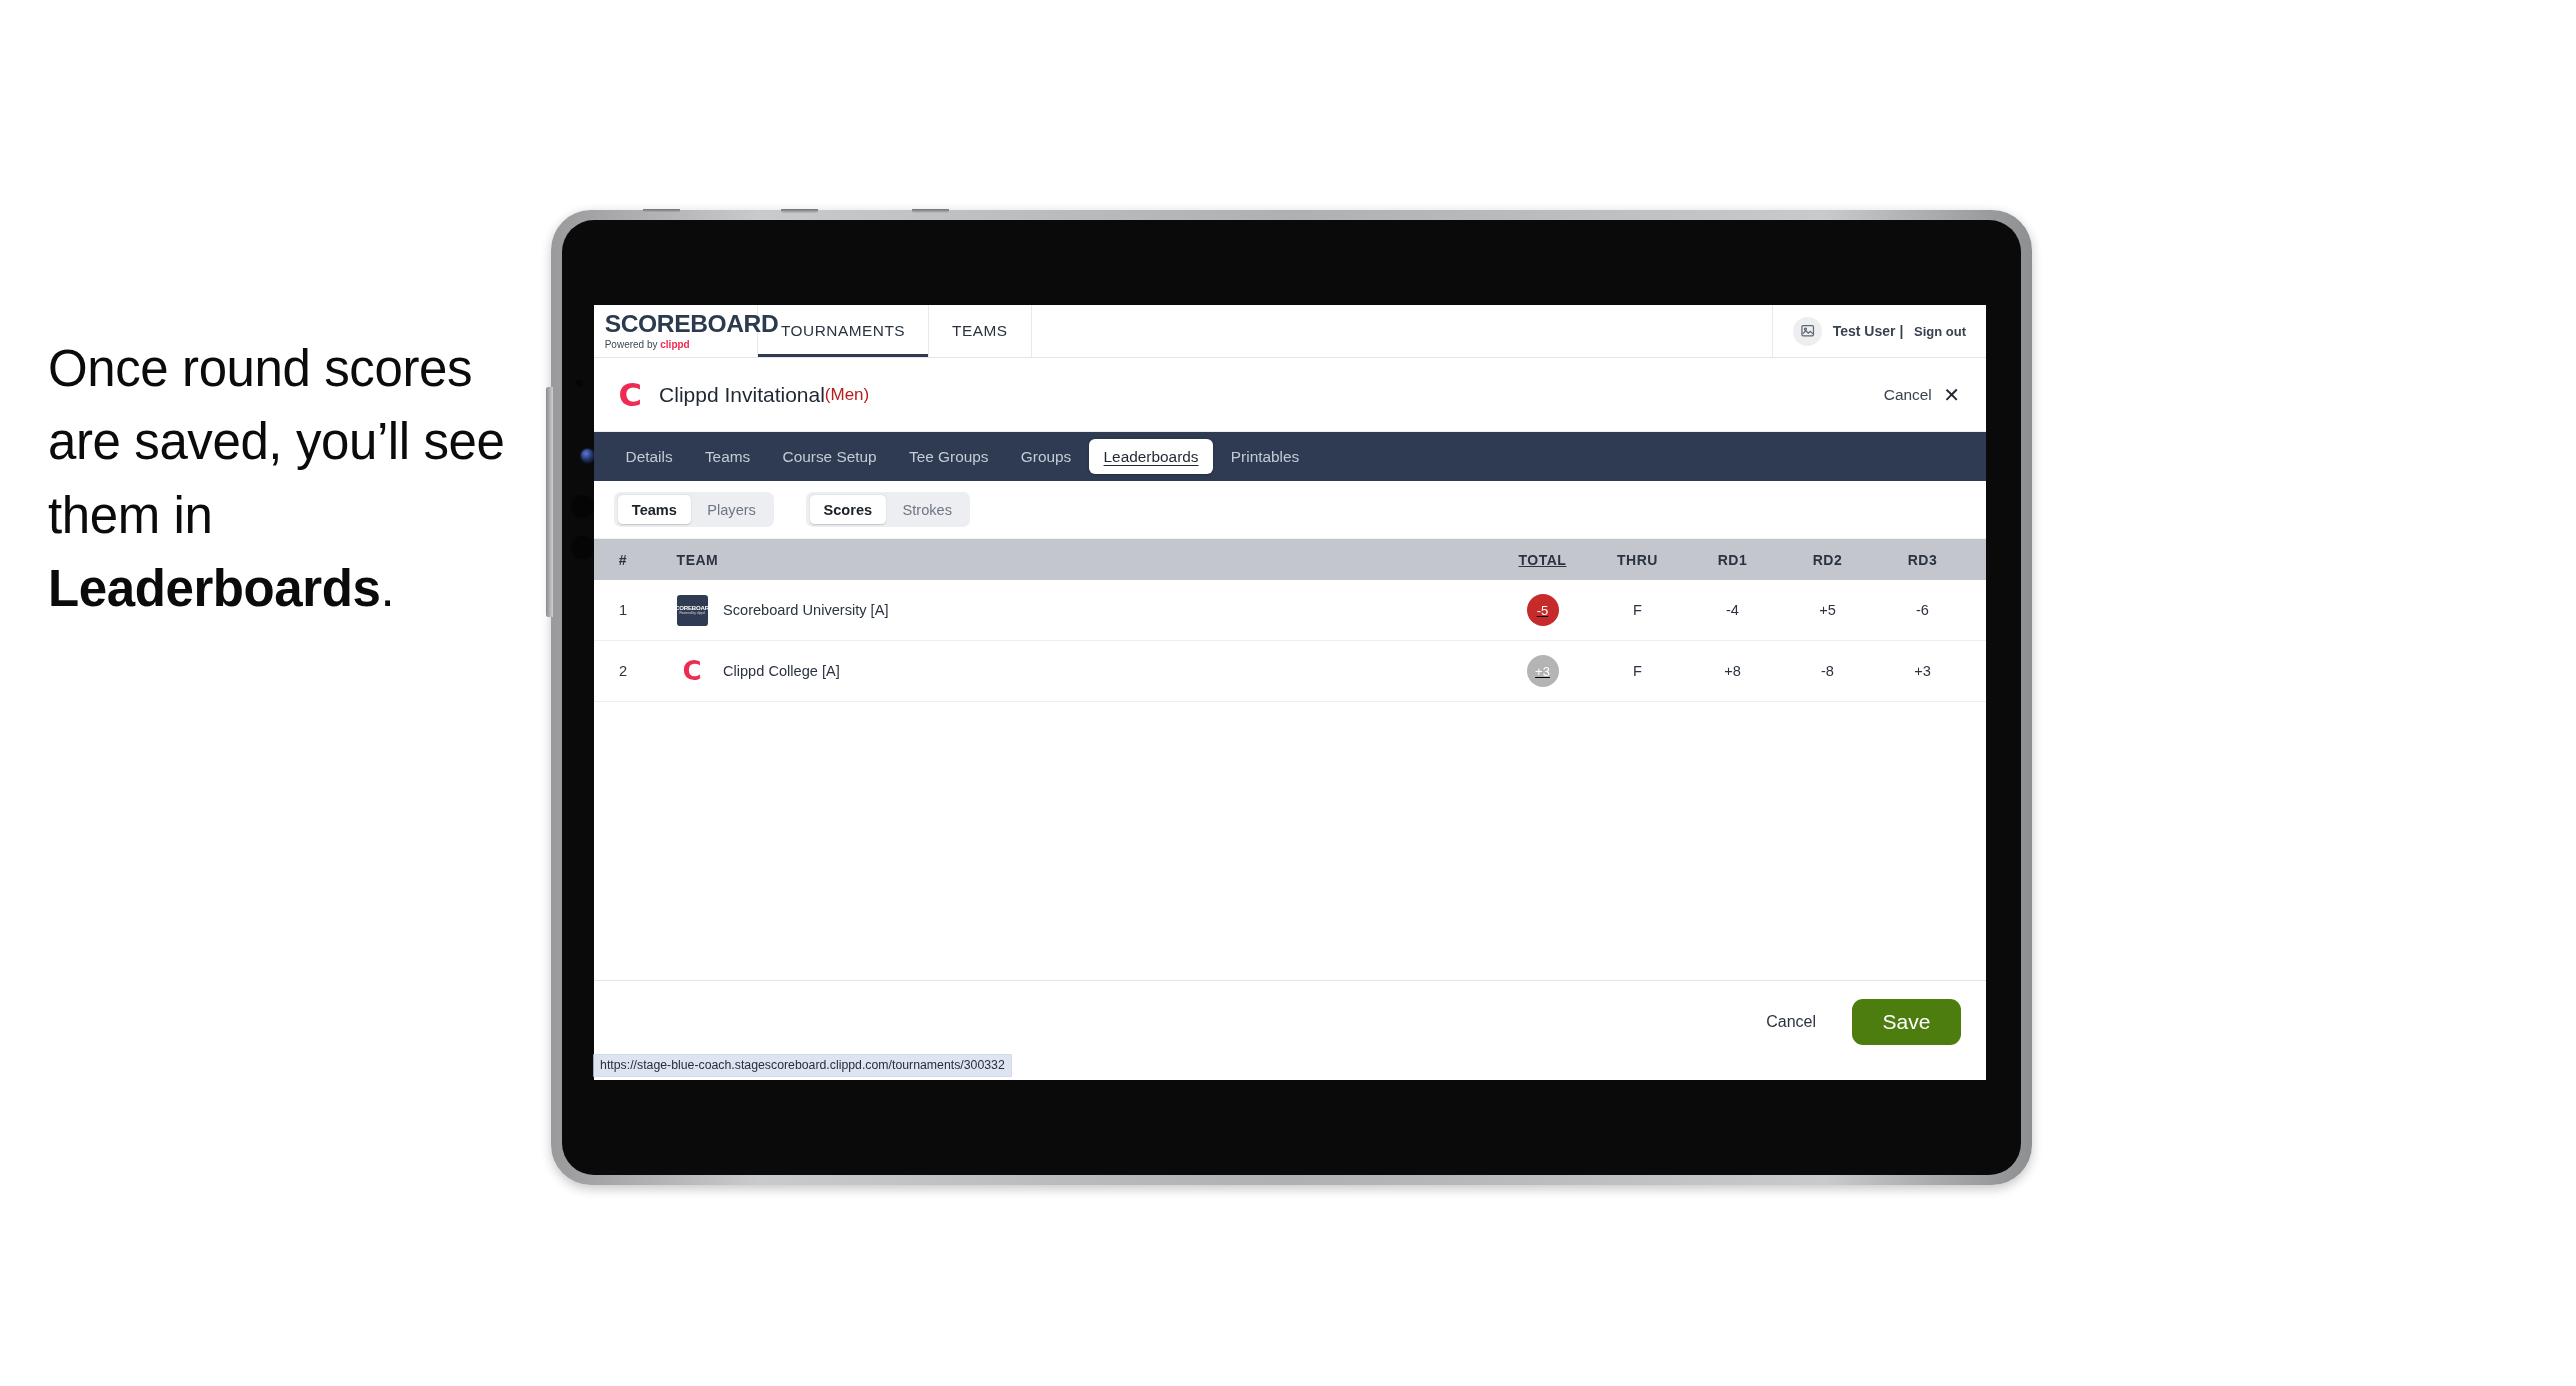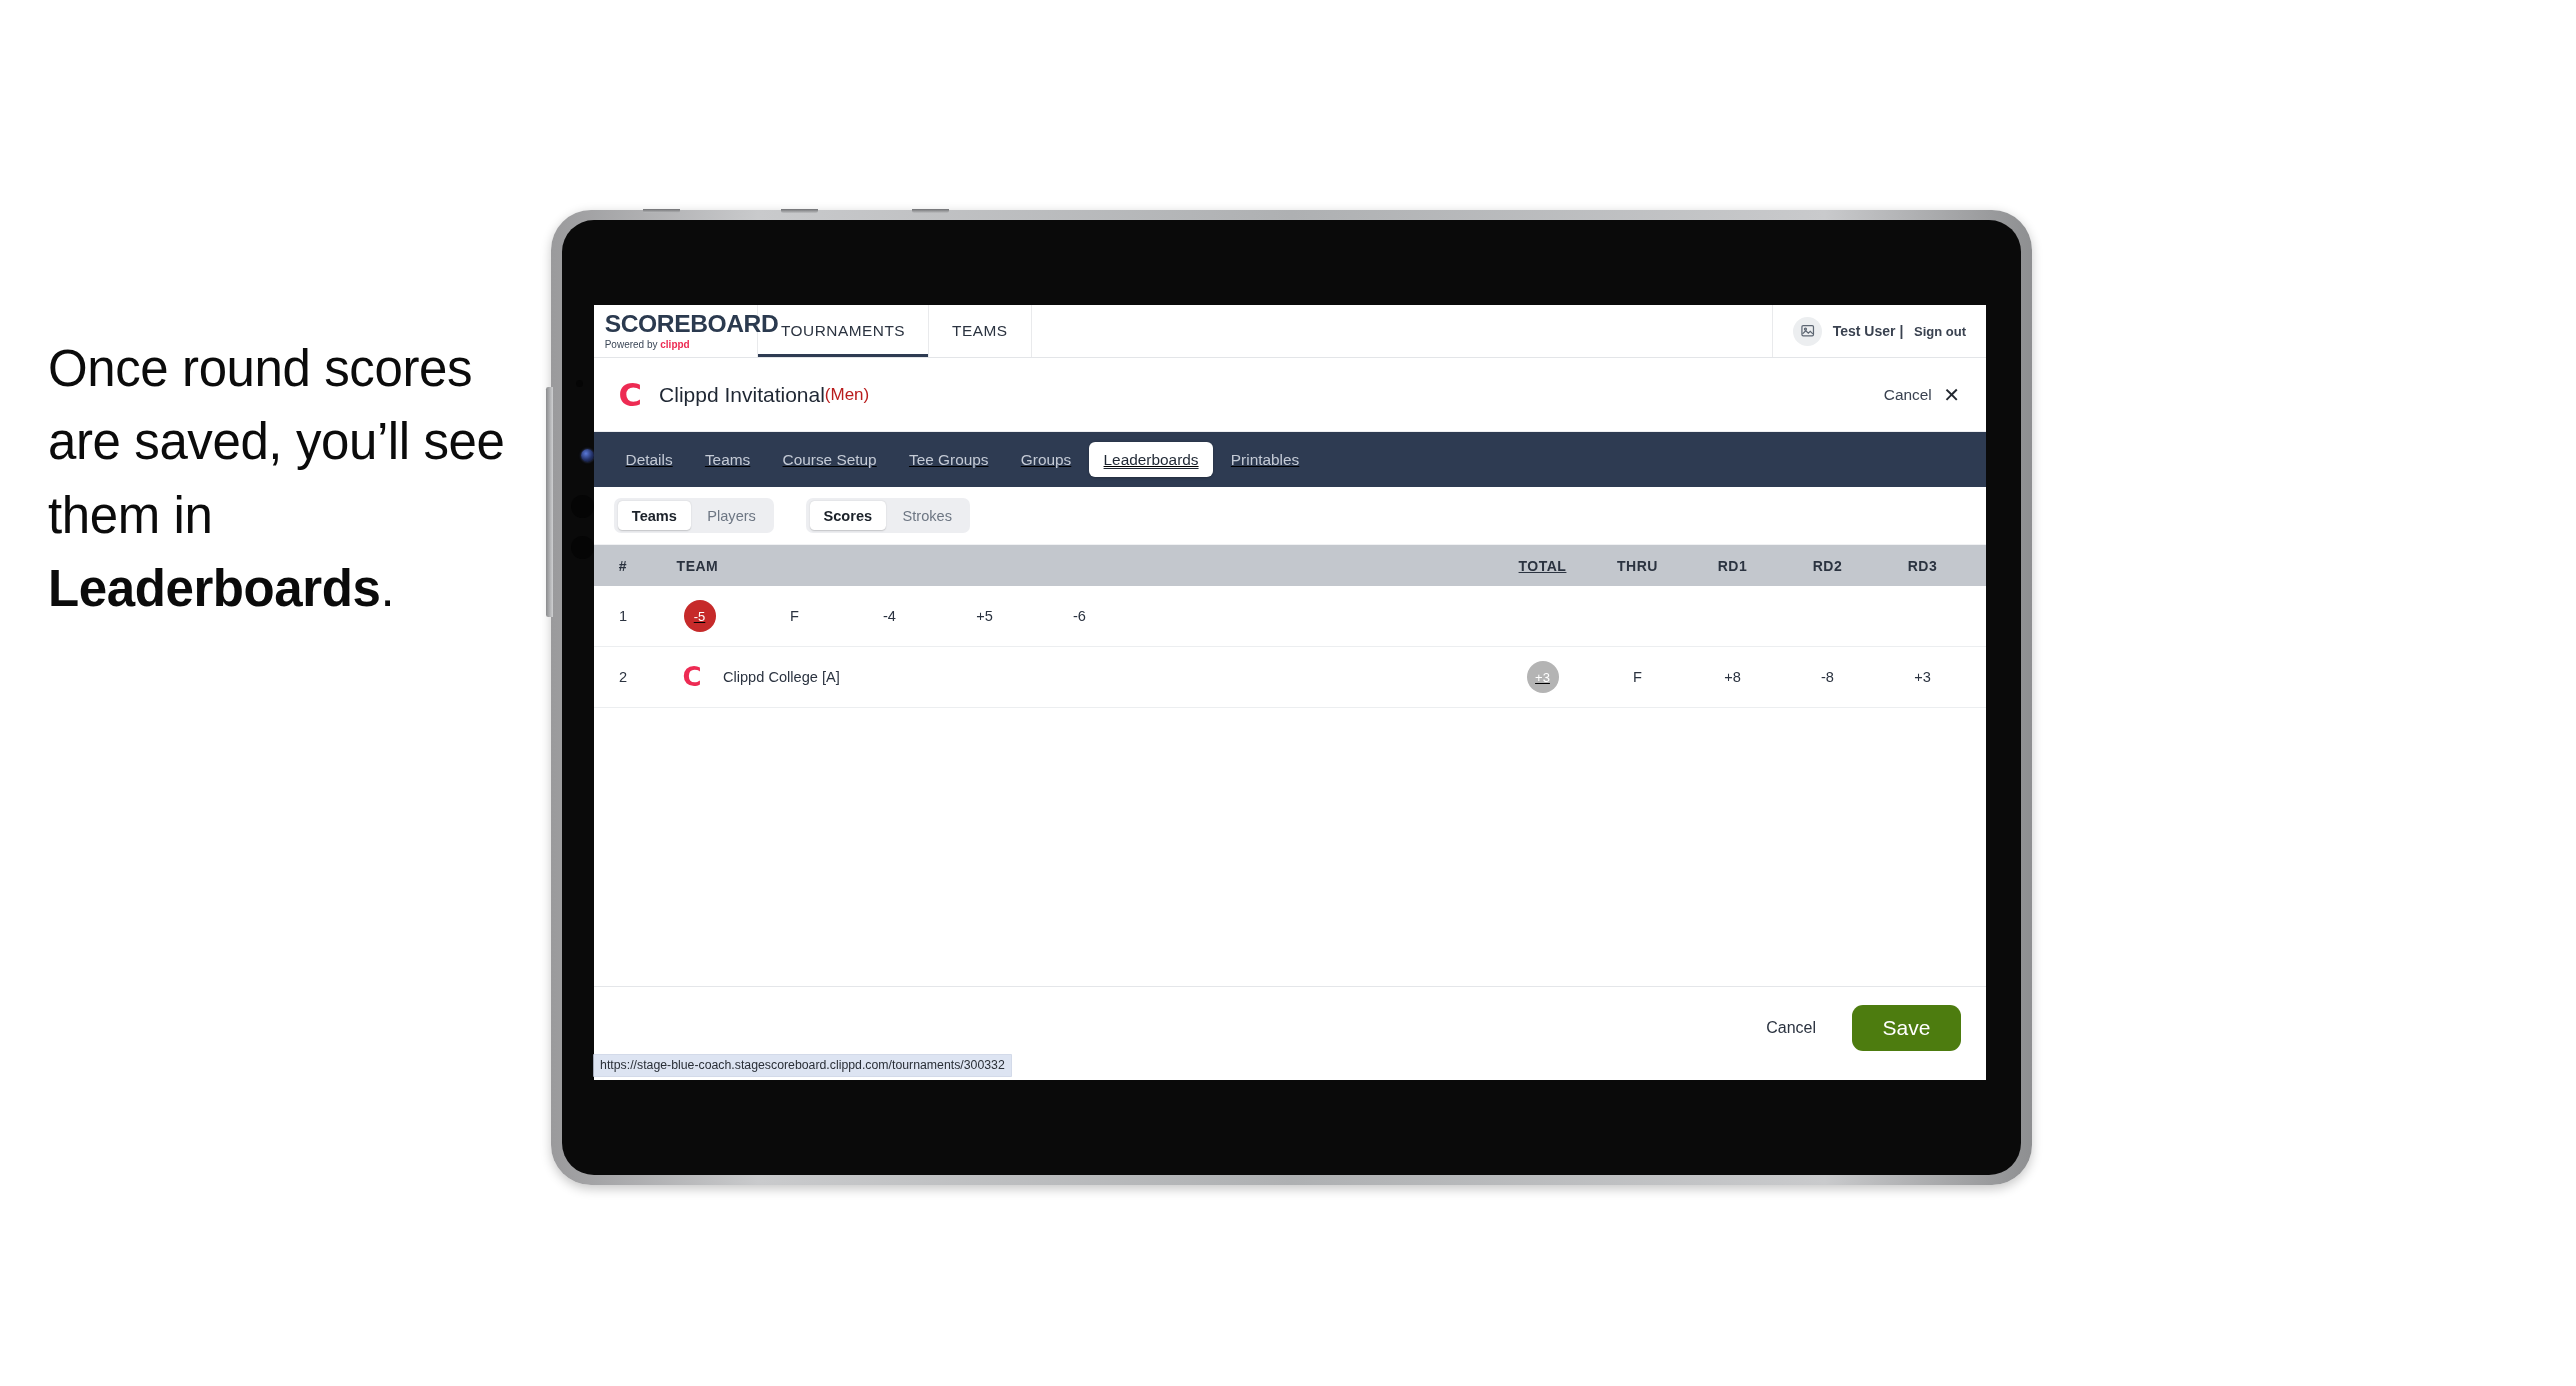--- a/index.html
+++ b/index.html
@@ -148,23 +148,23 @@
   #tourn-name{font-size:21px;color:#1f2733;}
   #tourn-gender{font-size:17px;color:#b91c1c;margin-left:0;}
   #modal-header-right{
     margin-left:auto;display:flex;align-items:center;gap:11.5px;cursor:pointer;
   }
   #cancel-top{font-size:15.4px;color:#3a4250;}
   #close-x{font-size:20px;color:#22272f;line-height:1;}
 
   
   #tabbar{
-    height:55px;background:#2e3b52;
+    height:49px;background:#2e3b52;
     display:flex;align-items:center;
-    padding:0 17px;box-sizing:border-box;text-decoration:underline;
+    padding:0 17px;box-sizing:border-box;
   }
   .tab{
     font-size:15.4px;color:#c5cbd6;
     padding:8.4px 14.6px;margin-right:3.1px;
     border-radius:6.1px;cursor:pointer;white-space:nowrap;
   }
   .tab.active{
     background:#ffffff;color:#1f2733;
     text-decoration:underline;
     text-underline-offset:3.1px;
@@ -349,20 +349,27 @@
     <div class="c-team">TEAM</div>
     <div class="c-total">TOTAL</div>
     <div class="c-thru">THRU</div>
     <div class="c-rd">RD1</div>
     <div class="c-rd">RD2</div>
     <div class="c-rd">RD3</div>
   </div>
 
   <div class="row">
     <div class="c-rank">1</div>
+    <div class="c-team">
+      <div class="logo-sq">
+        <div class="l1">SCOREBOARD</div>
+        <div class="l2">Powered by clippd</div>
+      </div>
+      <span class="team-name">Scoreboard University [A]</span>
+    </div>
     <div class="c-total">
       <div class="badge" style="background:#C62A2A">-5</div>
     </div>
     <div class="c-thru">F</div>
     <div class="c-rd">-4</div>
     <div class="c-rd">+5</div>
     <div class="c-rd">-6</div>
   </div>
 
   <div class="row">

